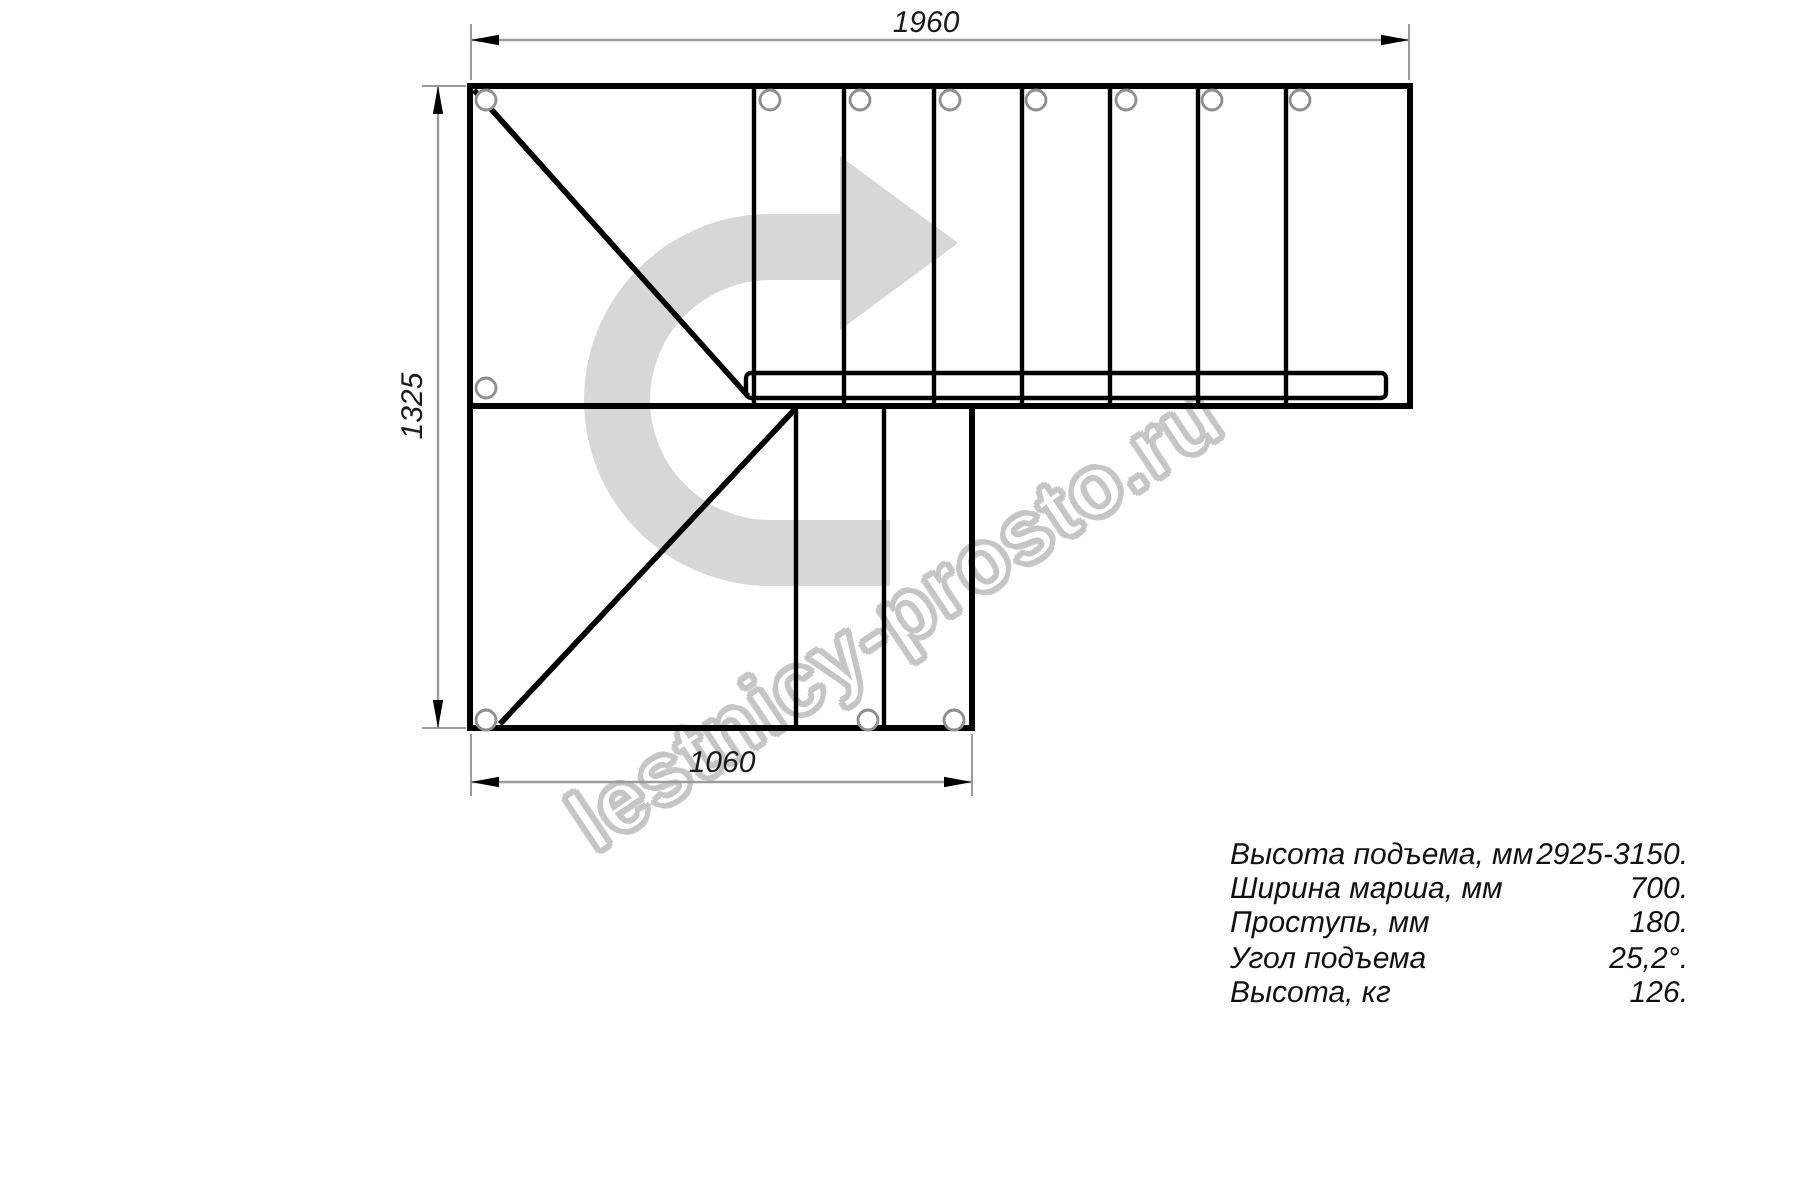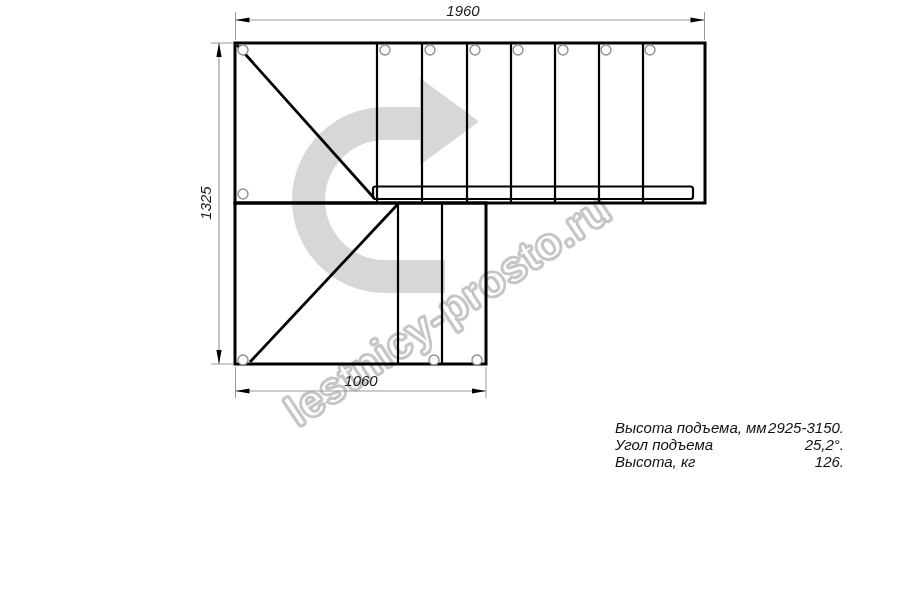--- a/index.html
+++ b/index.html
@@ -118,20 +118,28 @@
       <text class="dim" x="361" y="386" text-anchor="middle">1060</text>
     </g>
   </svg>
 
   <div class="specs">
     <div class="spec-row">
       <span class="lbl">Высота подъема, мм</span>
       <span class="val">2925-3150.</span>
     </div>
     <div class="spec-row">
+      <span class="lbl">Ширина марша, мм</span>
+      <span class="val">700.</span>
+    </div>
+    <div class="spec-row">
+      <span class="lbl">Проступь, мм</span>
+      <span class="val">180.</span>
+    </div>
+    <div class="spec-row">
       <span class="lbl">Угол подъема</span>
       <span class="val">25,2°.</span>
     </div>
     <div class="spec-row">
       <span class="lbl">Высота, кг</span>
       <span class="val">126.</span>
     </div>
   </div>
 
 </div>

